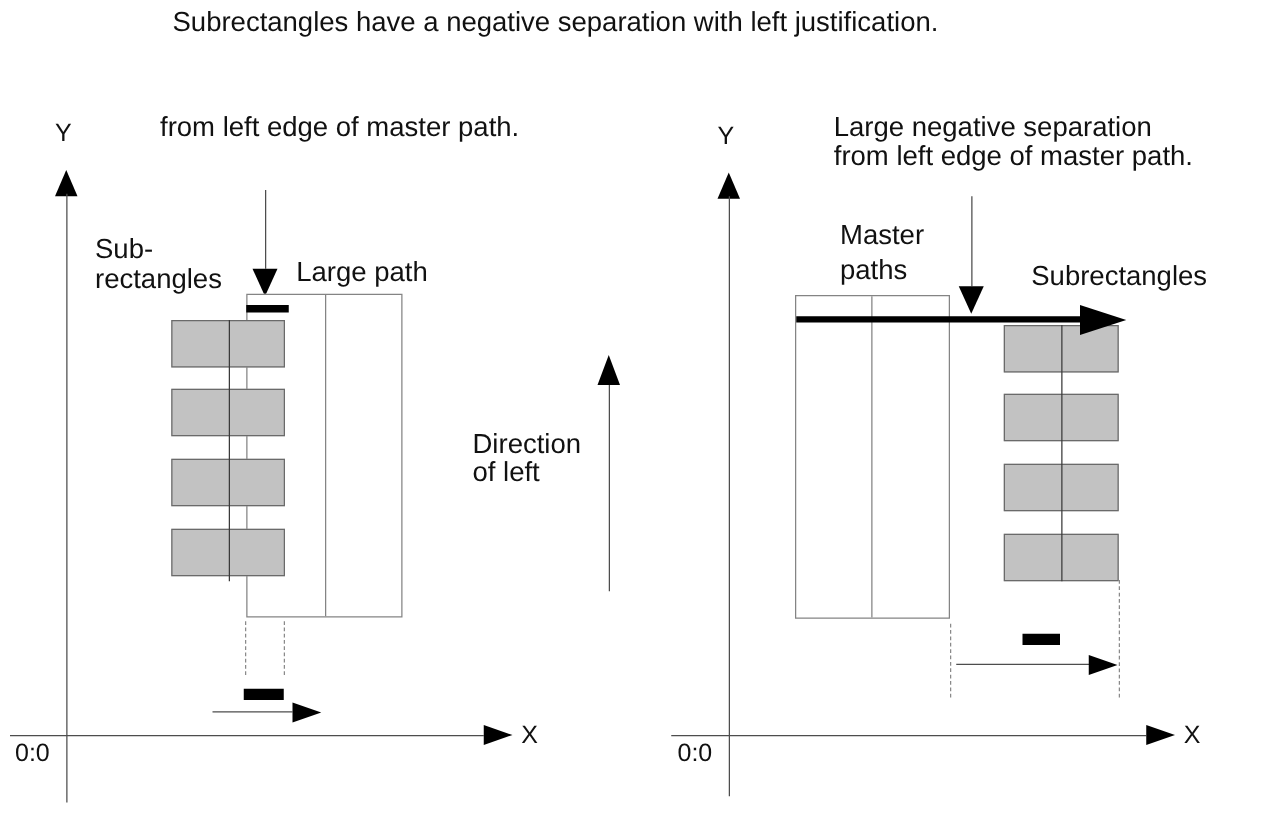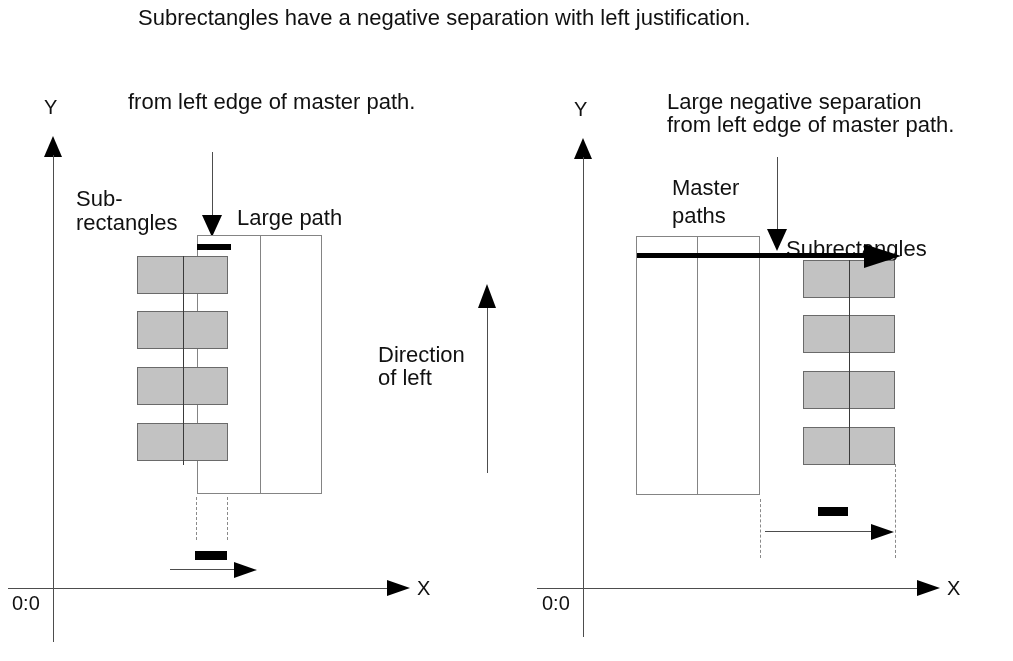--- a/index.html
+++ b/index.html
@@ -99,21 +99,21 @@
       <div>Large negative separation</div>
       <div>from left edge of master path.</div>
     </div>
     <div class="vline" style="left:777px;top:157px;height:72px;"></div>
     <div class="tri tri-down" style="left:767px;top:229px;"></div>
 
     <div class="txt" style="left:660px;top:174px;line-height:28px;margin-left:12px;">
       <div>Master</div>
       <div>paths</div>
     </div>
-    <div class="txt" style="left:786px;top:209px;margin-top:28px;">Subrectangles</div>
+    <div class="txt" style="left:825px;top:209px;">Subrectangles</div>
 
     <div class="master" style="left:636px;top:236px;width:124px;height:259px;box-sizing:border-box;"></div>
     <div class="mcenter" style="left:697px;top:237px;height:257px;"></div>
 
     <div class="stack" style="left:803px;top:260px;width:92px;height:205px;">
         <div class="subrect"></div>
         <div class="subrect"></div>
         <div class="subrect"></div>
         <div class="subrect"></div>
       </div>

